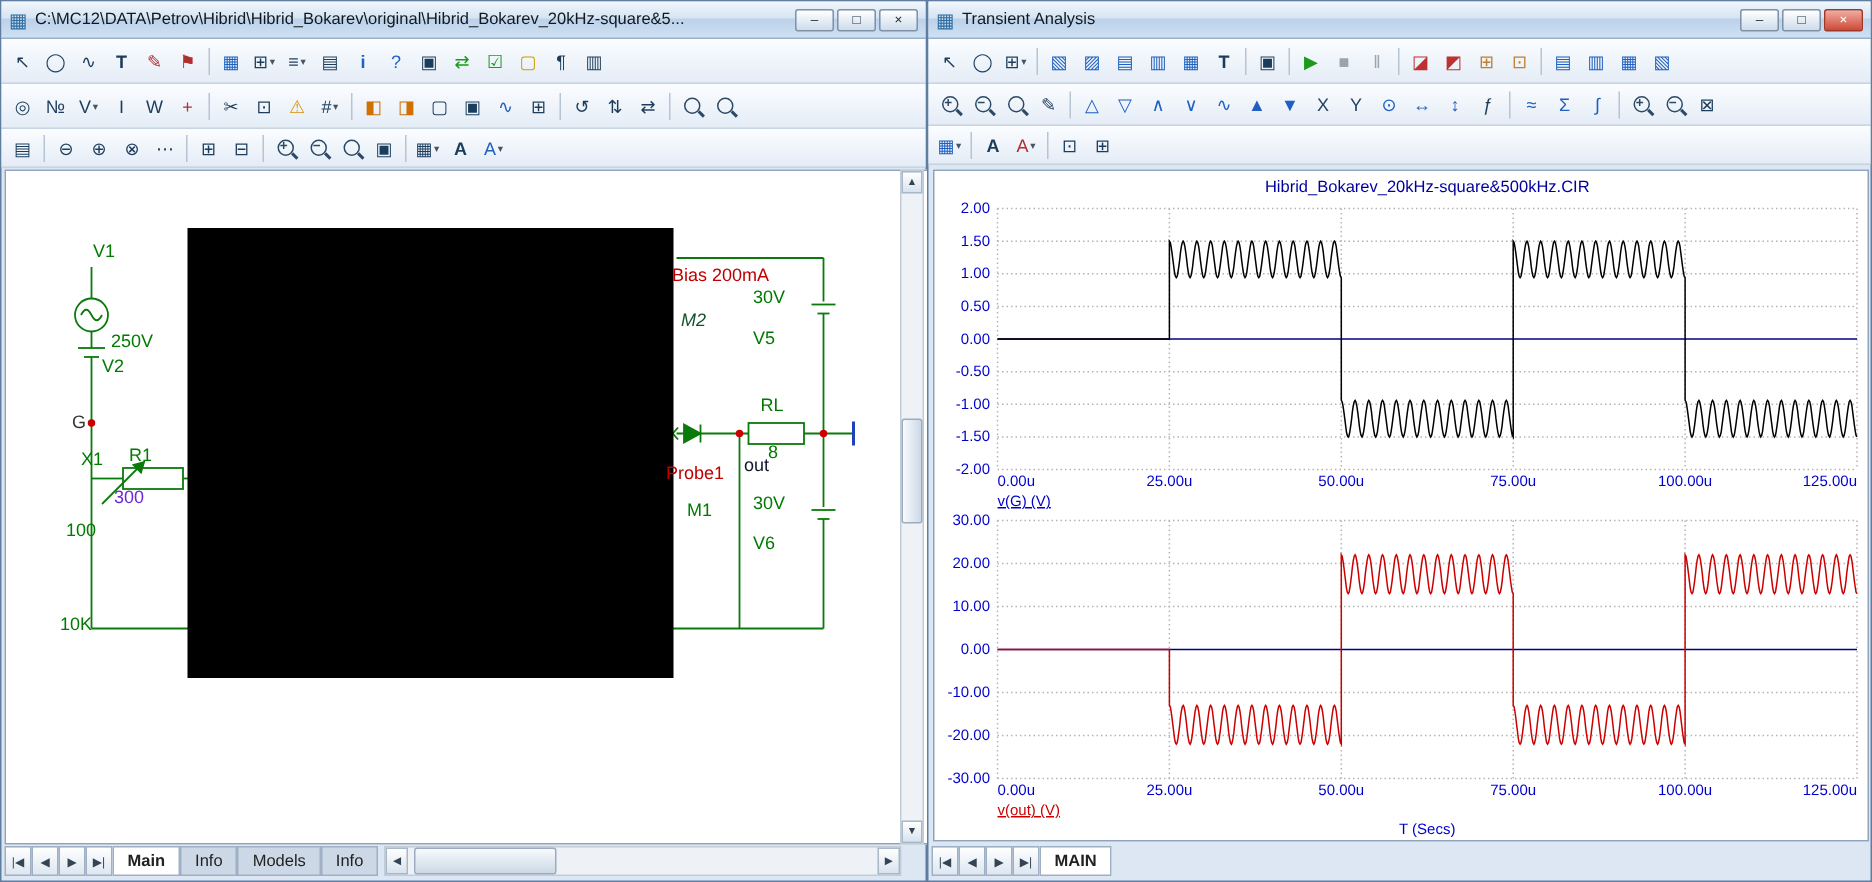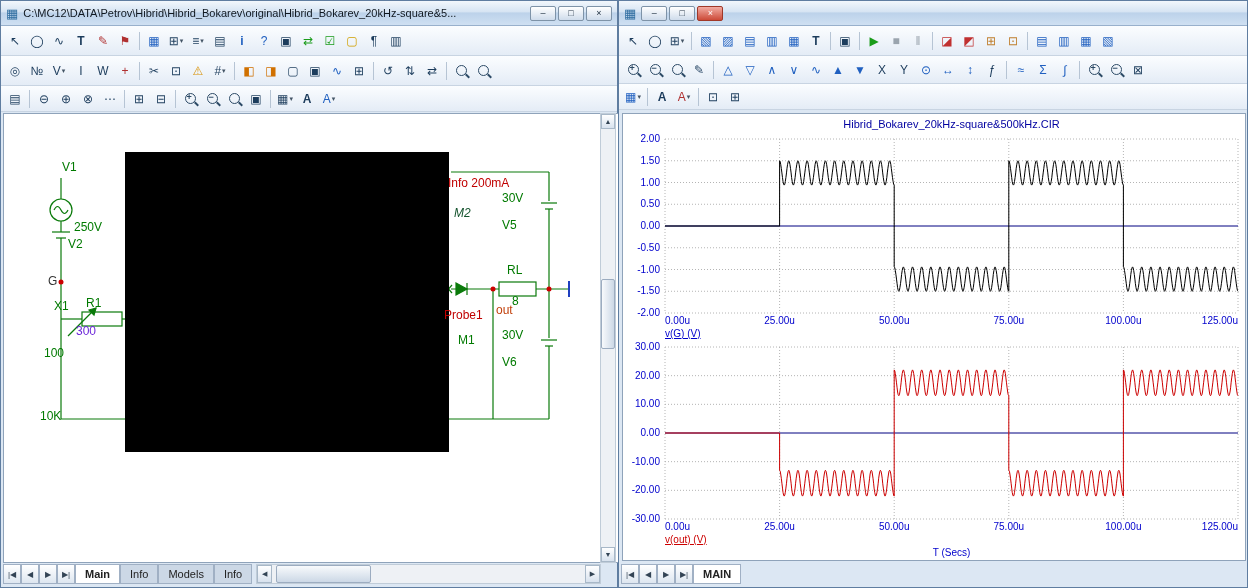--- a/index.html
+++ b/index.html
@@ -201,27 +201,27 @@
       <div class="blackbox"></div>
     <span class="sch-label" style="left: 58px; top: 46px; color: rgb(0, 122, 0);">V1</span>
         <span class="sch-label" style="left: 70px; top: 106px; color: rgb(0, 122, 0);">250V</span>
         <span class="sch-label" style="left: 64px; top: 123px; color: rgb(0, 122, 0);">V2</span>
         <span class="sch-label" style="left: 44px; top: 160px; color: rgb(51, 51, 51);">G</span>
         <span class="sch-label" style="left: 50px; top: 185px; color: rgb(0, 122, 0);">X1</span>
         <span class="sch-label" style="left: 82px; top: 182px; color: rgb(0, 122, 0);">R1</span>
         <span class="sch-label" style="left: 72px; top: 210px; color: #6d28d9;">300</span>
         <span class="sch-label" style="left: 40px; top: 232px; color: rgb(0, 122, 0);">100</span>
         <span class="sch-label" style="left: 36px; top: 247px; color: rgb(0, 122, 0); margin-top: 48px;">10K</span>
-        <span class="sch-label" style="left: 444px; top: 62px; color: rgb(192, 0, 0);">Info 200mA</span>
+        <span class="sch-label" style="left: 444px; top: 62px; color: rgb(192, 0, 0);">Bias 200mA</span>
         <span class="sch-label" style="left: 450px; top: 92px; color: #14532d; font-style: italic;">M2</span>
         <span class="sch-label" style="left: 498px; top: 77px; color: rgb(0, 122, 0);">30V</span>
         <span class="sch-label" style="left: 498px; top: 104px; color: rgb(0, 122, 0);">V5</span>
         <span class="sch-label" style="left: 503px; top: 149px; color: rgb(0, 122, 0);">RL</span>
         <span class="sch-label" style="left: 508px; top: 180px; color: rgb(0, 122, 0);">8</span>
-        <span class="sch-label" style="left: 492px; top: 189px; color: #c2410c;">out</span>
+        <span class="sch-label" style="left: 492px; top: 189px; color: #0f172a;">out</span>
         <span class="sch-label" style="left: 440px; top: 194px; color: rgb(192, 0, 0);">Probe1</span>
         <span class="sch-label" style="left: 454px; top: 219px; color: rgb(0, 122, 0);">M1</span>
         <span class="sch-label" style="left: 498px; top: 214px; color: rgb(0, 122, 0);">30V</span>
         <span class="sch-label" style="left: 498px; top: 241px; color: rgb(0, 122, 0);">V6</span>
       </div>
 
     <div class="vscroll">
       <span class="sarr">▲</span>
       <span class="vtrack">
         <span class="vthumb"></span>
@@ -247,20 +247,21 @@
         </span>
         <span class="hsarr">▶</span>
       </span>
       <span class="corner"></span>
     </div>
   </div>
 
   <div class="window right">
     <div class="titlebar">
       <span class="titleicon">▦</span>
+      <span class="titletext">Transient Analysis</span>
       <span class="controls">
           <span class="winbtn">–</span>
           <span class="winbtn">□</span>
           <span class="winbtn close">×</span>
         </span>
     </div>
     <div class="toolbar h30">
         <span class="tbtn">↖</span>
         <span class="tbtn">◯</span>
         <span class="tbtn">⊞<span class="dd">▾</span></span>

